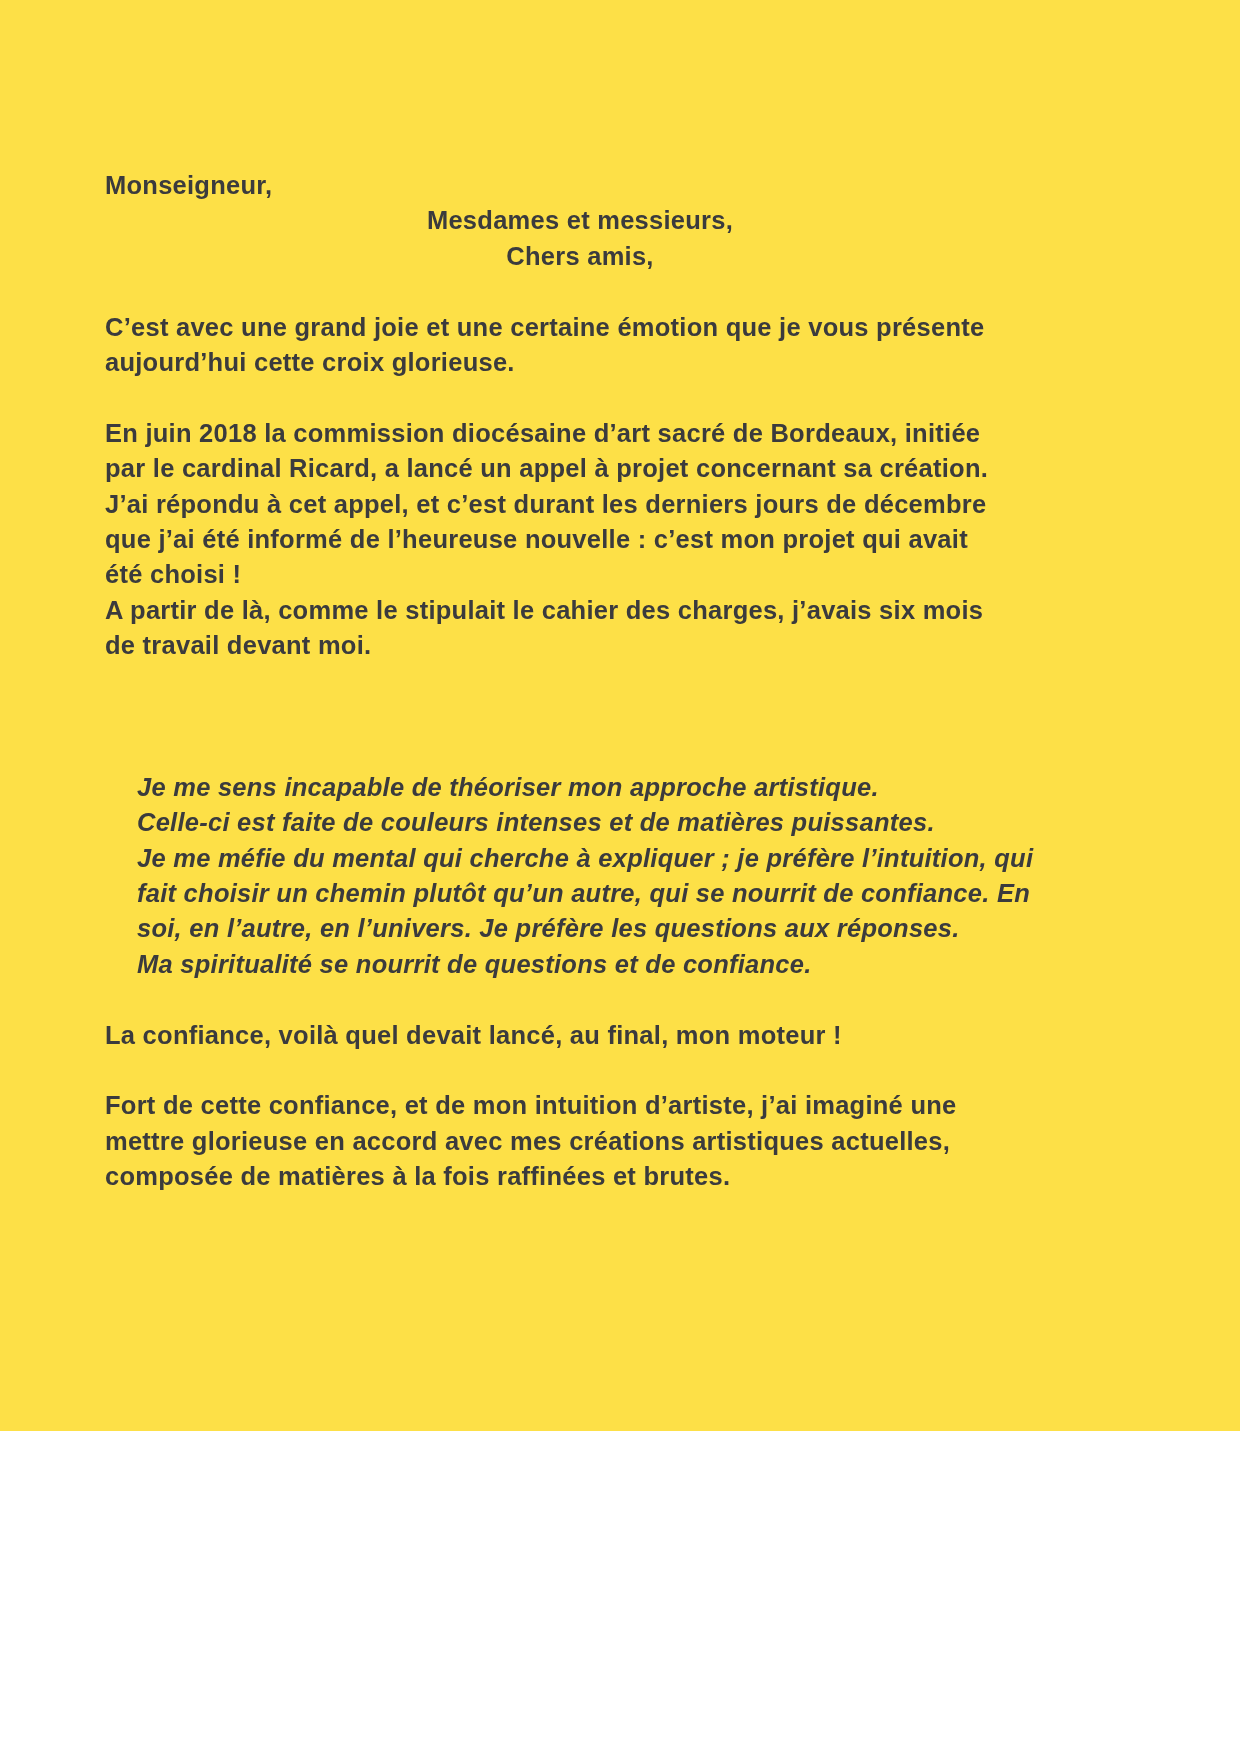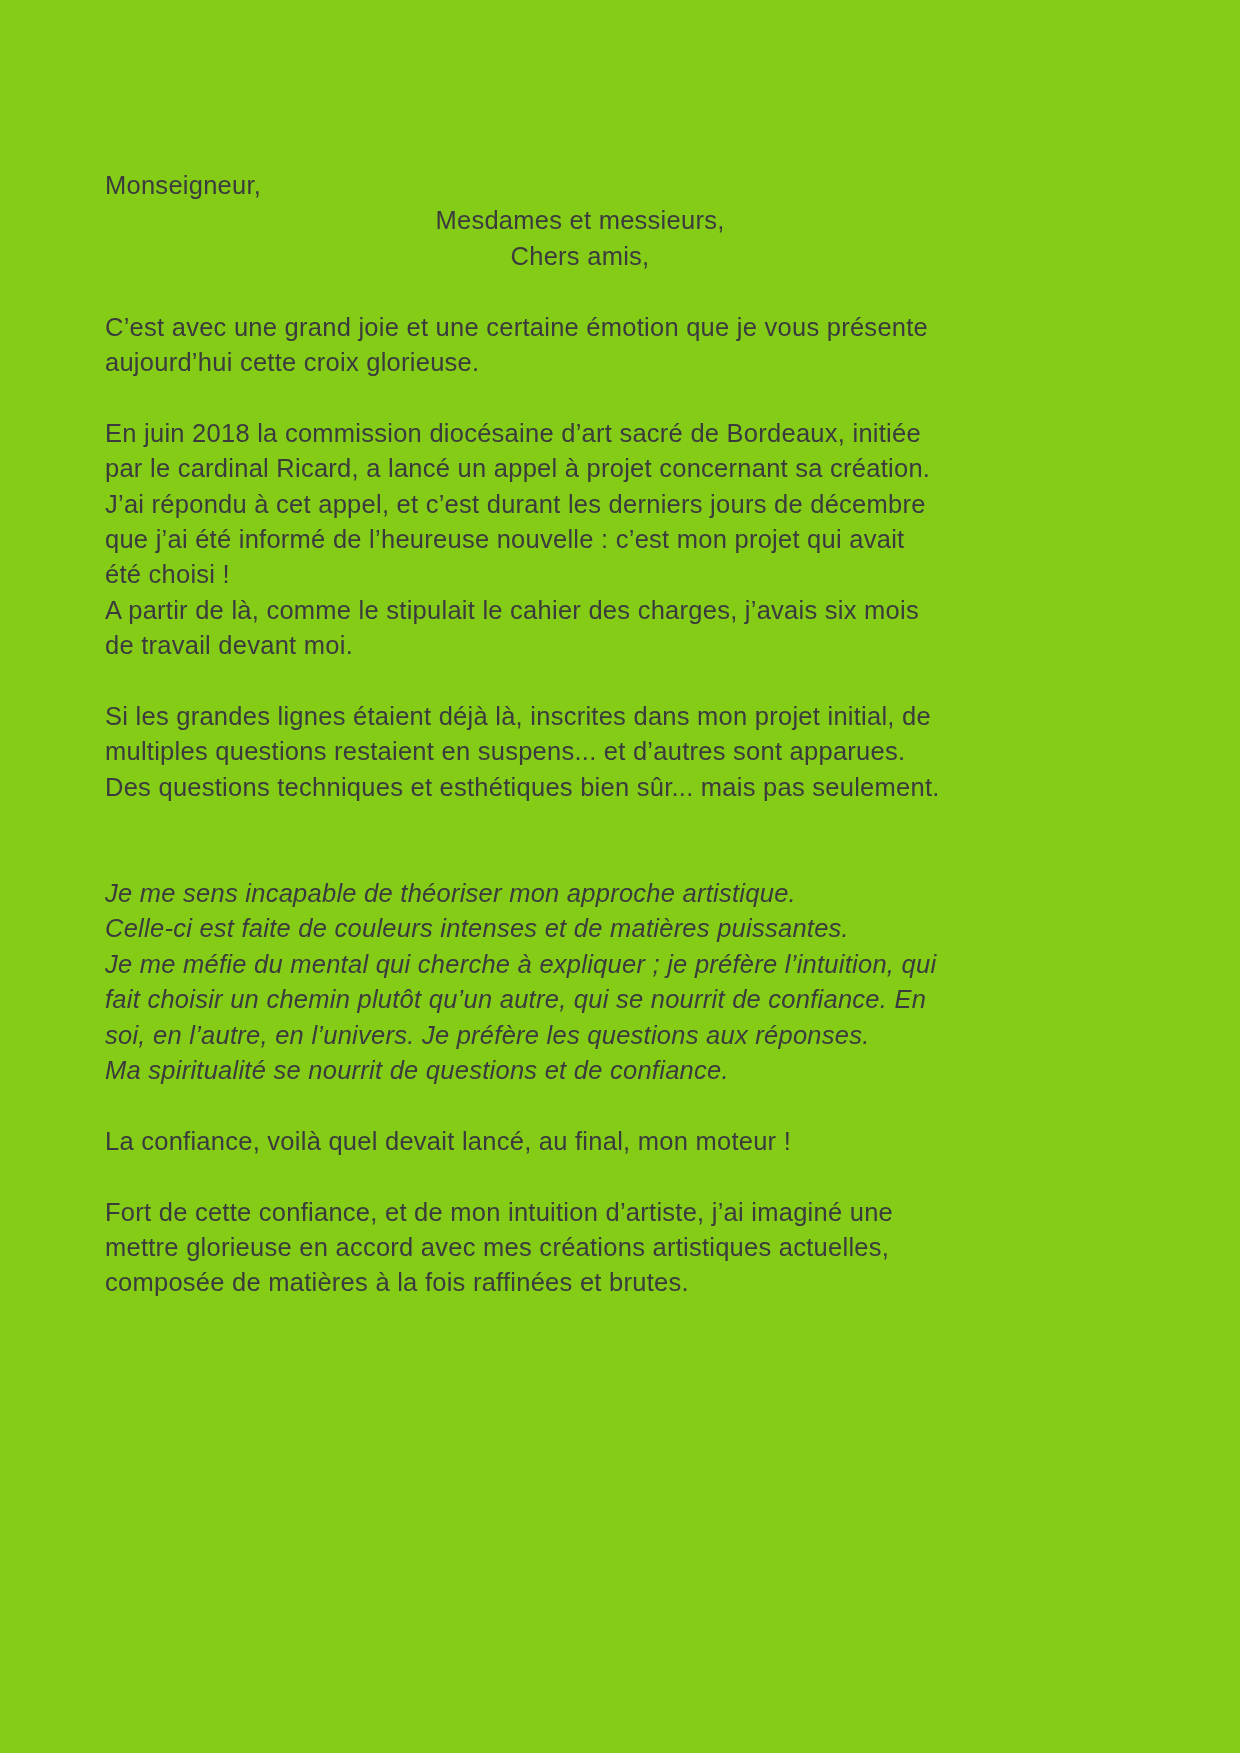--- a/index.html
+++ b/index.html
@@ -7,24 +7,25 @@
     margin: 0;
     padding: 0;
     background: #ffffff;
   }
   body {
     font-family: "Liberation Sans", sans-serif;
   }
   .page {
     position: relative;
     width: 1240px;
-    height: 1753px;
-    background: #84cc16;
+    height: 1431px;
+    background: #fde047;
     box-sizing: border-box;
     overflow: hidden;
+    font-weight: bold;
   }
   .doc-body {
     position: absolute;
     left: 105px;
     top: 168px;
     width: 950px;
   }
   .para {
     font-size: 25.5px;
     line-height: 35.4px;
@@ -36,20 +37,21 @@
   }
   .para + .para {
     margin-top: 0;
     text-align: center;
   }
   .gap-small {
     height: 35.4px;
   }
   .italic {
     font-style: italic;
+    margin-left: 32px;
   }
 </style>
 </head>
 <body>
 
 <div class="page">
   <div class="doc-body">
 
     <p class="para">Monseigneur,</p>
     <p class="para">Mesdames et messieurs,</p>
@@ -65,23 +67,20 @@
     <p class="para">En juin 2018 la commission diocésaine d’art sacré de Bordeaux, initiée
 par le cardinal Ricard, a lancé un appel à projet concernant sa création.
 J’ai répondu à cet appel, et c’est durant les derniers jours de décembre
 que j’ai été informé de l’heureuse nouvelle : c’est mon projet qui avait
 été choisi !
 A partir de là, comme le stipulait le cahier des charges, j’avais six mois
 de travail devant moi.</p>
 
     <div class="gap-small"></div>
 
-    <p class="para">Si les grandes lignes étaient déjà là, inscrites dans mon projet initial, de
-multiples questions restaient en suspens... et d’autres sont apparues.
-Des questions techniques et esthétiques bien sûr... mais pas seulement.</p>
 
     <div class="gap-small"></div>
 
 
     <div class="gap-small"></div>
 
     <p class="para italic">Je me sens incapable de théoriser mon approche artistique.
 Celle-ci est faite de couleurs intenses et de matières puissantes.
 Je me méfie du mental qui cherche à expliquer ; je préfère l’intuition, qui
 fait choisir un chemin plutôt qu’un autre, qui se nourrit de confiance. En

